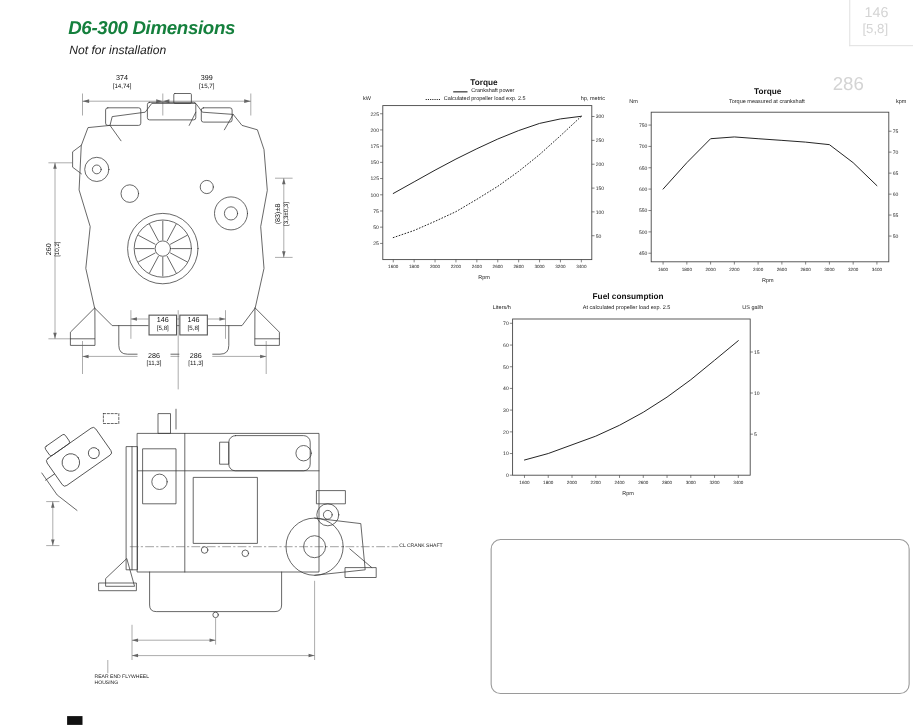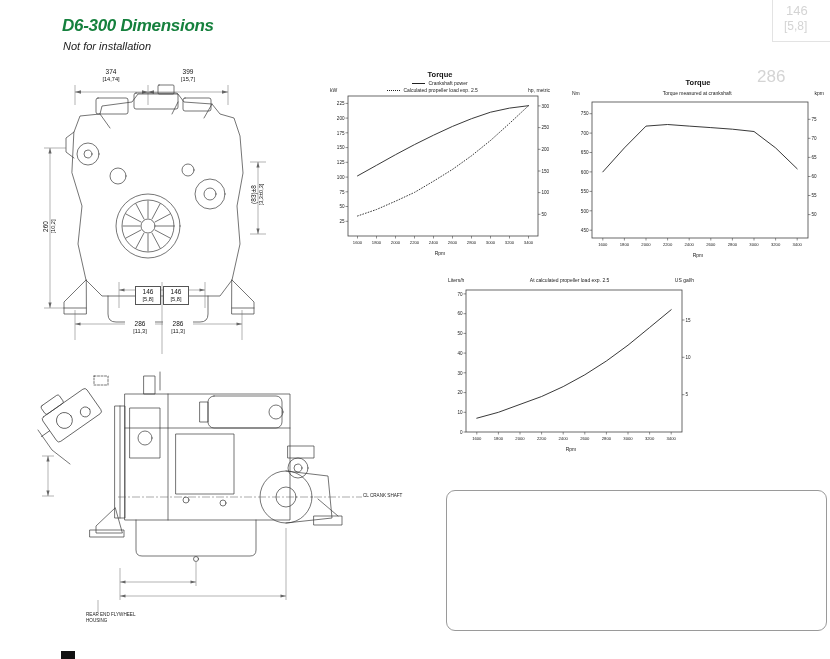--- a/index.html
+++ b/index.html
@@ -282,20 +282,21 @@
       <line x1="203.6" y1="138" x2="203.6" y2="140.5" stroke="#444" stroke-width="0.6"></line>
       <text x="203.6" y="146" text-anchor="middle" class="tkx">3200</text>
       <line x1="225.2" y1="138" x2="225.2" y2="140.5" stroke="#444" stroke-width="0.6"></line>
       <text x="225.2" y="146" text-anchor="middle" class="tkx">3400</text>
       <polyline points="30.8,71.9 52.4,47.9 74.0,26.1 95.6,24.5 117.2,26.1 138.8,27.6 160.4,29.2 182.0,31.5 203.6,47.9 225.2,68.8" fill="none" stroke="#222" stroke-width="0.9" stroke-linecap="round"></polyline>
     </svg>
   <div class="xlab" style="top:178px;left:0;width:252px">Rpm</div>
 </div>
 
 <div class="chart" style="left:448px;top:262px;width:246px;height:196px">
+  <div class="ch-title" style="top:3px">Fuel consumption</div>
   <div class="ch-row" style="top:15px">
     <span>Liters/h</span>
     <span class="mid">At calculated propeller load exp. 2.5</span>
     <span>US gal/h</span>
   </div>
   <svg width="246" height="162" style="position:absolute;top:24px;left:0">
       <rect x="18" y="4" width="216" height="142" fill="none" stroke="#444" stroke-width="0.8"></rect>
       <line x1="15.5" y1="146.0" x2="18" y2="146.0" stroke="#444" stroke-width="0.6"></line>
       <text x="14.5" y="147.7" text-anchor="end" class="tk">0</text>
       <line x1="15.5" y1="126.3" x2="18" y2="126.3" stroke="#444" stroke-width="0.6"></line>

